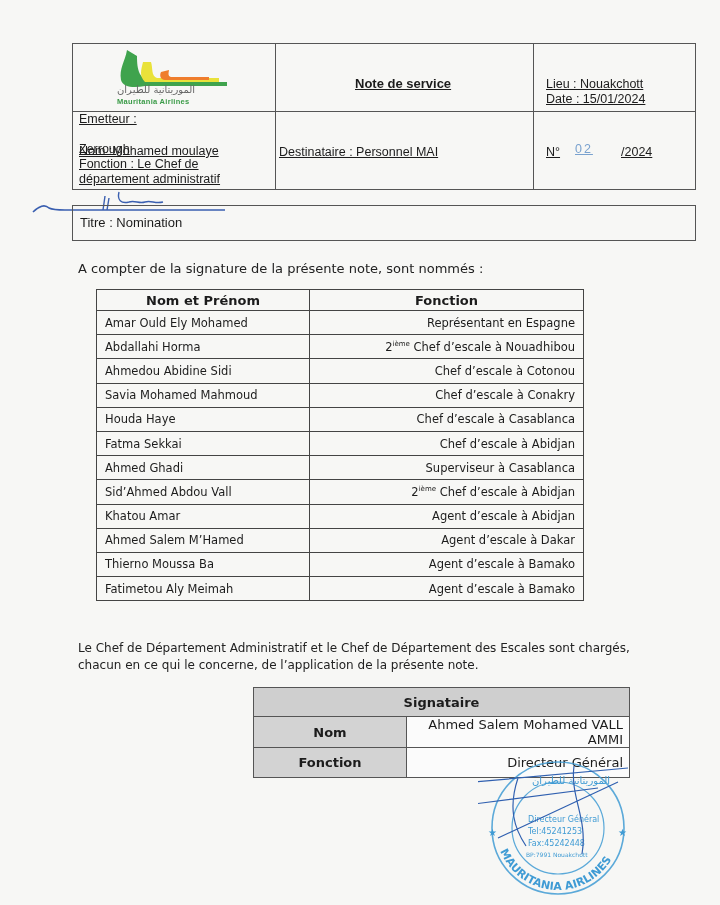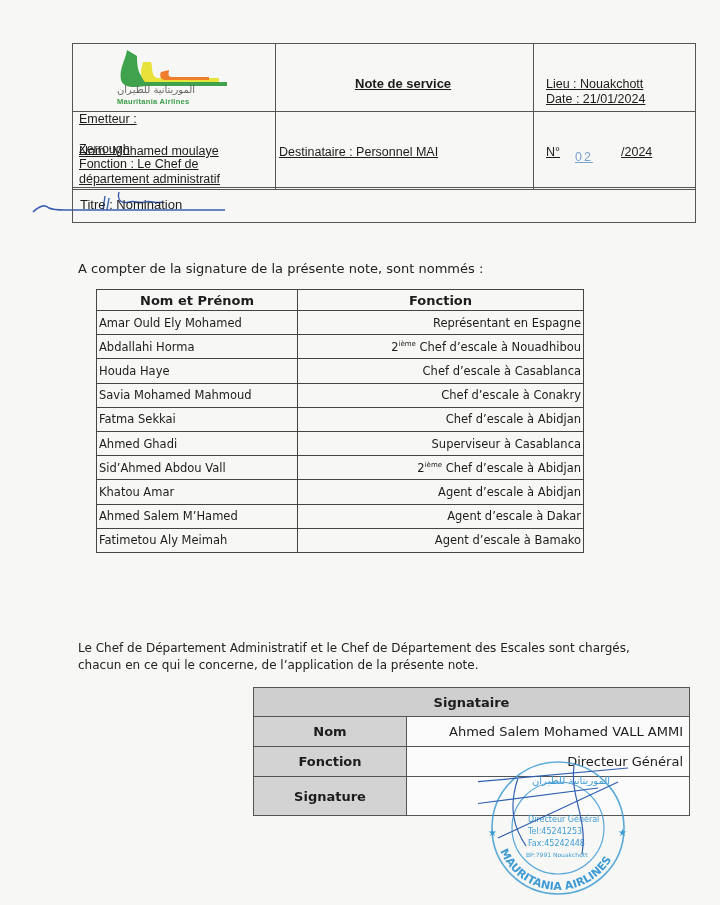--- a/index.html
+++ b/index.html
@@ -8,35 +8,35 @@
     font-family: "Liberation Sans", sans-serif; color: #1c1c1c;
   }
   
   .hdr { position: absolute; left: 72px; top: 43px; width: 624px; height: 147px; border: 1.5px solid #555; box-sizing: border-box; }
   .hdr .vl { position: absolute; top: 0; bottom: 0; border-left: 1.5px solid #555; }
   .hdr .hl { position: absolute; left: 0; right: 0; border-top: 1.5px solid #555; }
   .hdr .txt { position: absolute; font-size: 12.5px; line-height: 15px; text-decoration: underline; }
   .logo { position: absolute; left: 36px; top: 4px; width: 120px; height: 62px; }
   .logo-ar { position: absolute; left: 44px; top: 40px; font-size: 10px; color: #666; font-family: "DejaVu Sans", sans-serif; }
   .logo-en { position: absolute; left: 44px; top: 53px; font-size: 7.5px; font-weight: bold; color: #3a9b47; letter-spacing: 0.3px; }
-  .num-stamp { color: #7aa2cf; font-size: 17px; letter-spacing: 2px; margin-top: 8px; }
+  .num-stamp { color: #7aa2cf; font-size: 17px; letter-spacing: 2px; }
   
-  .titlebox { position: absolute; left: 72px; top: 187px; width: 624px; height: 36px; border: 1.5px solid #555; box-sizing: border-box; }
+  .titlebox { position: absolute; left: 72px; top: 205px; width: 624px; height: 36px; border: 1.5px solid #555; box-sizing: border-box; }
   .titlebox span { position: absolute; left: 7px; top: 9px; font-size: 13px; }
   
   .para { position: absolute; font-family: "DejaVu Sans", sans-serif; font-size: 12px; color: #222; }
   
   table.nom { position: absolute; left: 96px; top: 289px; width: 488px; border-collapse: collapse; font-family: "DejaVu Sans", sans-serif; }
-  table.nom td, table.nom th { border: 1px solid #444; height: 23.2px; padding: 0 2px; font-size: 11.5px; }
+  table.nom td, table.nom th { border: 1px solid #444; height: 23.2px; padding: 0 8px; font-size: 11.5px; }
   table.nom th { font-size: 13px; font-weight: bold; height: 20px; }
   table.nom td.fn { text-align: right; }
   table.nom td.nm { width: 196px; }
   sup { font-size: 7px; }
   
-  table.sig { position: absolute; left: 253px; top: 687px; width: 437px; border-collapse: collapse; font-family: "DejaVu Sans", sans-serif; }
+  table.sig { position: absolute; left: 253px; top: 687px; width: 377px; border-collapse: collapse; font-family: "DejaVu Sans", sans-serif; }
   table.sig td, table.sig th { border: 1px solid #555; padding: 0 6px; font-size: 13px; }
   table.sig th { background: #cfcfcf; height: 28px; font-weight: bold; }
   table.sig td.lab { background: #d3d3d3; font-weight: bold; width: 140px; height: 29px; text-align: center; }
   table.sig td.val { background: #fbfbfb; height: 29px; text-align: right; }
   .stamp { position: absolute; left: 478px; top: 758px; width: 160px; height: 140px; }
   .sig-top { position: absolute; left: 25px; top: 188px; width: 210px; height: 30px; }
 </style>
 </head>
 <body>
 
@@ -50,21 +50,21 @@
       <path d="M18 2 C16 14 10 20 12 32 C14 40 26 40 36 38 L118 38 L118 34 L44 34 C30 32 28 22 28 8 Z" fill="#3fa34d"></path>
       <path d="M34 14 C32 22 30 28 36 34 L110 34 L110 30 L48 30 C42 28 44 20 42 14 Z" fill="#e9e23a"></path>
       <path d="M52 24 C50 28 52 32 56 32 L100 32 L100 29 L62 29 C58 28 60 24 60 22 Z" fill="#ef7d2c"></path>
     </svg>
     <span class="logo-ar">الموريتانية للطيران</span>
     <span class="logo-en">Mauritania Airlines</span>
   </div>
 
   <span class="txt" style="left:282px;top:32px;font-weight:bold;font-size:13px">Note de service</span>
   <span class="txt" style="left:473px;top:33px">Lieu : Nouakchott</span>
-  <span class="txt" style="left:473px;top:48px">Date : 21/01/2024</span>
+  <span class="txt" style="left:473px;top:48px">Date : 15/01/2024</span>
 
   <span class="txt" style="left:6px;top:68px">Emetteur :</span>
   <span class="txt" style="left:6px;top:100px">Nom :Mohamed moulaye</span>
   <span class="txt" style="left:6px;top:98px">Zerrough</span>
   <span class="txt" style="left:6px;top:113px">Fonction : Le Chef de</span>
   <span class="txt" style="left:6px;top:128px">département administratif</span>
 
   <span class="txt" style="left:206px;top:101px">Destinataire : Personnel MAI</span>
   <span class="txt" style="left:473px;top:101px">N°</span>
   <span class="txt num-stamp" style="left:502px;top:98px">02</span>
@@ -92,46 +92,54 @@
   <tbody id="nom-body">
       <tr>
         <td class="nm">Amar Ould Ely Mohamed</td>
         <td class="fn">Représentant en Espagne</td>
       </tr>
       <tr>
         <td class="nm">Abdallahi Horma</td>
         <td class="fn"><span>2</span><sup>ième</sup> <span>Chef d’escale à Nouadhibou</span></td>
       </tr>
       <tr>
-        <td class="nm">Houda Haye</td>
-        <td class="fn">Chef d’escale à Casablanca</td>
+        <td class="nm">Ahmedou Abidine Sidi</td>
+        <td class="fn">Chef d’escale à Cotonou</td>
       </tr>
       <tr>
         <td class="nm">Savia Mohamed Mahmoud</td>
         <td class="fn">Chef d’escale à Conakry</td>
+      </tr>
+      <tr>
+        <td class="nm">Houda Haye</td>
+        <td class="fn">Chef d’escale à Casablanca</td>
       </tr>
       <tr>
         <td class="nm">Fatma Sekkai</td>
         <td class="fn">Chef d’escale à Abidjan</td>
       </tr>
       <tr>
         <td class="nm">Ahmed Ghadi</td>
         <td class="fn">Superviseur à Casablanca</td>
       </tr>
       <tr>
         <td class="nm">Sid’Ahmed Abdou Vall</td>
         <td class="fn"><span>2</span><sup>ième</sup> <span>Chef d’escale à Abidjan</span></td>
       </tr>
       <tr>
         <td class="nm">Khatou Amar</td>
         <td class="fn">Agent d’escale à Abidjan</td>
       </tr>
       <tr>
         <td class="nm">Ahmed Salem M’Hamed</td>
         <td class="fn">Agent d’escale à Dakar</td>
+      </tr>
+      <tr>
+        <td class="nm">Thierno Moussa Ba</td>
+        <td class="fn">Agent d’escale à Bamako</td>
       </tr>
       <tr>
         <td class="nm">Fatimetou Aly Meimah</td>
         <td class="fn">Agent d’escale à Bamako</td>
       </tr>
     </tbody>
 </table>
 
 <div class="para" style="left:78px;top:641px">Le Chef de Département Administratif et le Chef de Département des Escales sont chargés,</div>
 <div class="para" style="left:78px;top:658px">chacun en ce qui le concerne, de l’application de la présente note.</div>
@@ -142,24 +150,20 @@
     <th colspan="2">Signataire</th>
   </tr>
   <tr>
     <td class="lab">Nom</td>
     <td class="val">Ahmed Salem Mohamed VALL AMMI</td>
   </tr>
   <tr>
     <td class="lab">Fonction</td>
     <td class="val">Directeur Général</td>
   </tr>
-  <tr>
-    <td class="lab" style="height:38px">Signature</td>
-    <td class="val" style="height:38px"></td>
-  </tr>
 </tbody>
   </table>
 
 <svg class="stamp" viewBox="0 0 160 140">
   <defs>
     <path id="arcBottom" d="M18 70 A62 62 0 0 0 142 70"></path>
   </defs>
   <circle cx="80" cy="70" r="66" fill="none" stroke="#3f9bd4" stroke-width="1.6" opacity="0.85"></circle>
   <circle cx="80" cy="70" r="46" fill="none" stroke="#3f9bd4" stroke-width="1.2" opacity="0.85"></circle>
   <text font-size="11" fill="#3f9bd4" font-family="DejaVu Sans, sans-serif" font-weight="bold">

